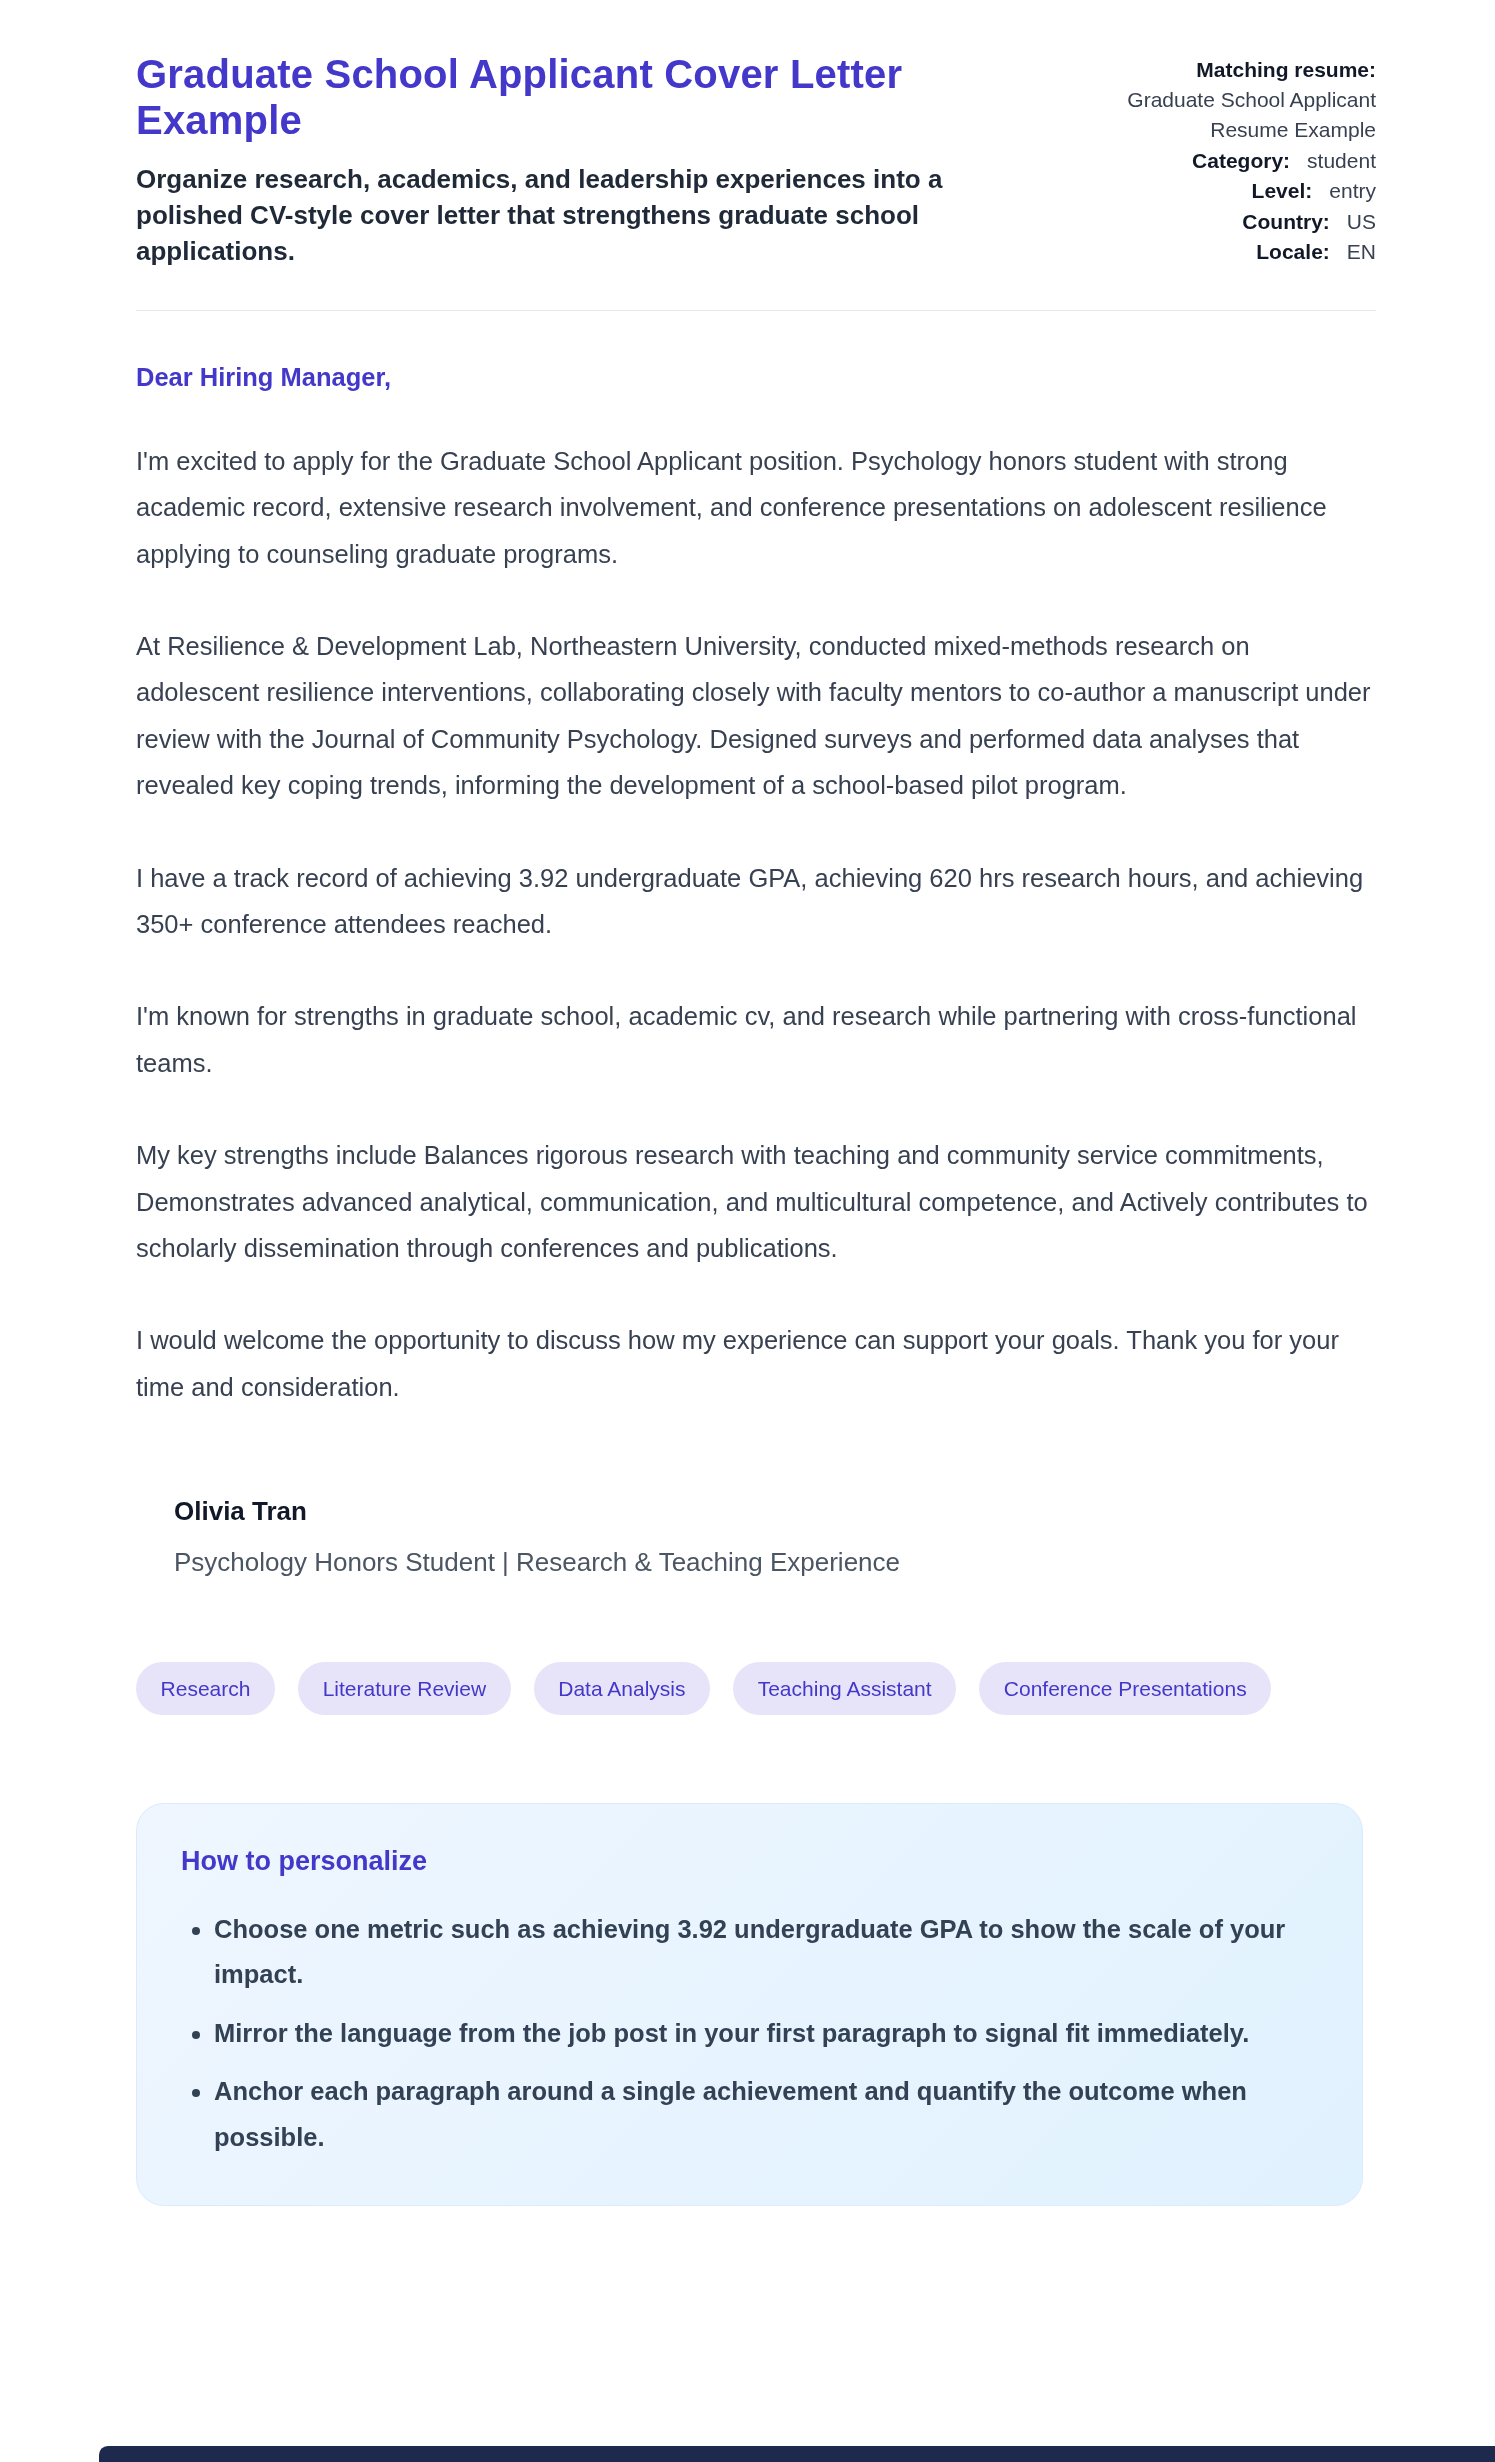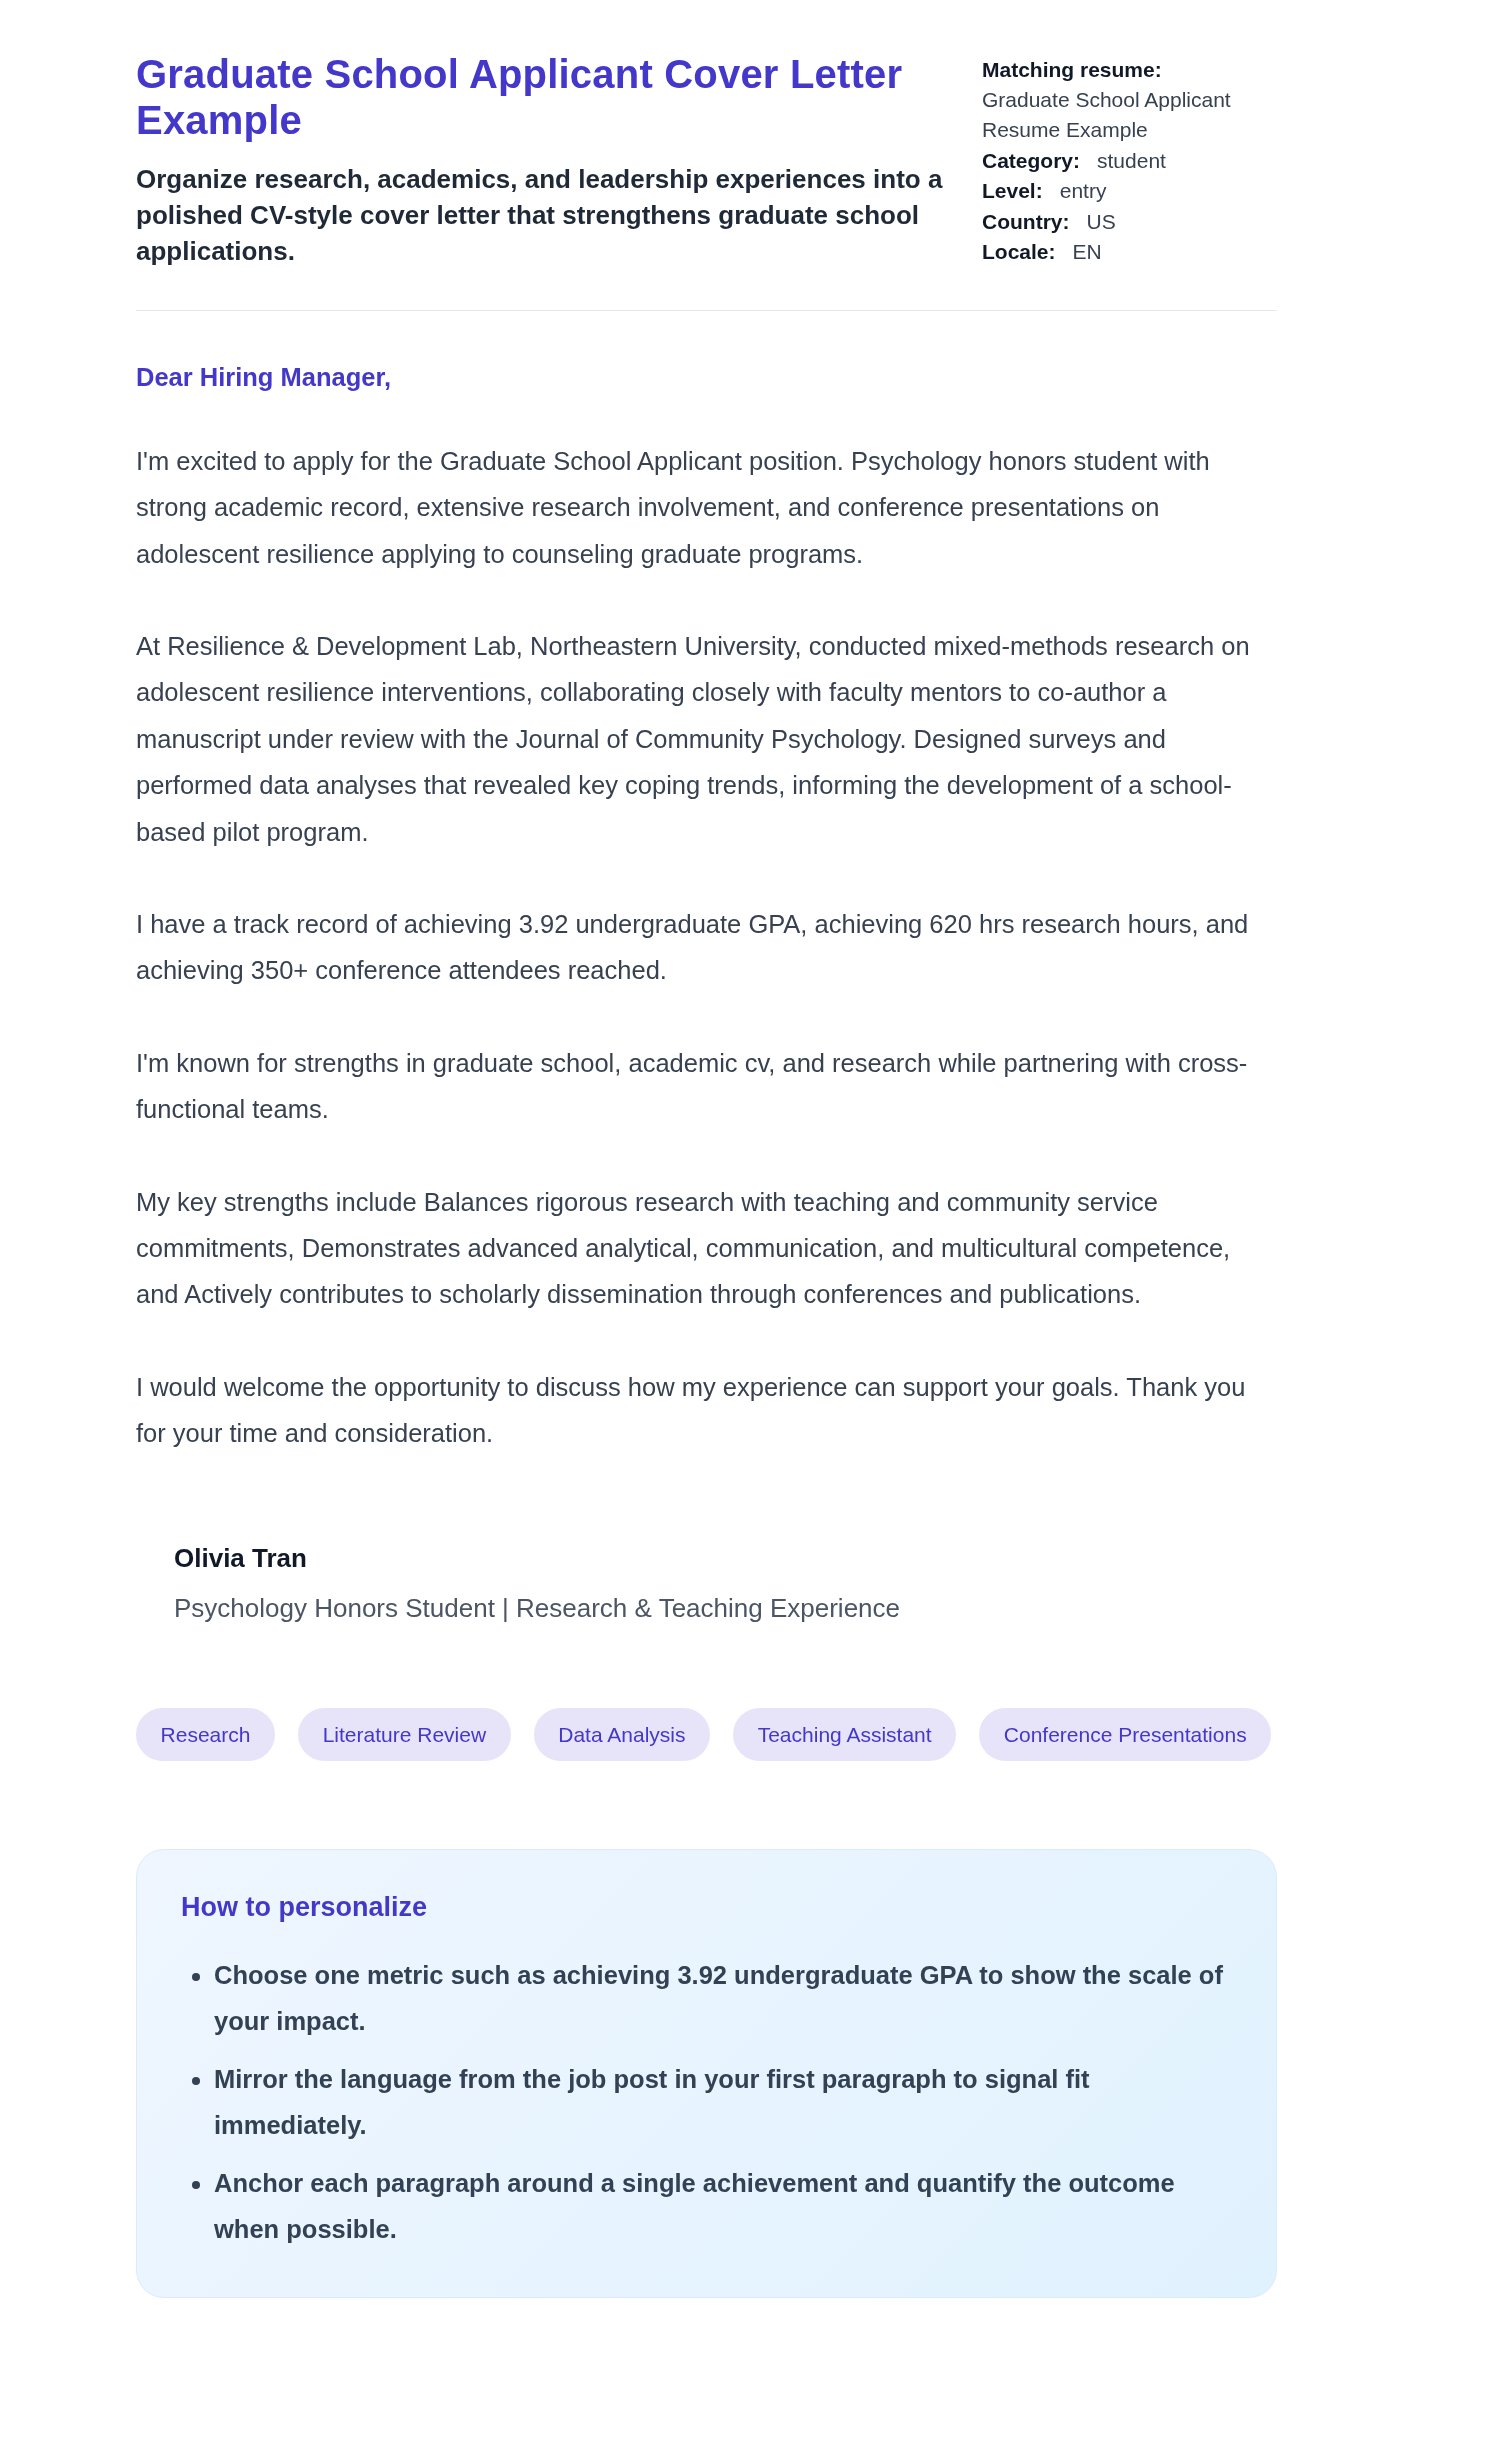--- a/index.html
+++ b/index.html
@@ -6,21 +6,21 @@
   html, body { margin: 0; padding: 0; background: #ffffff; }
   body {
     width: 1495px;
     font-family: "Liberation Sans", "DejaVu Sans", sans-serif;
     color: #374151;
   }
   .page {
     width: 1495px;
     height: 2462px;
     display: flex;
-    flex-direction: row;
+    flex-direction: column;
     background: #ffffff;
   }
   .content {
     padding: 51px 119px 0 136px;
   }
   
   .header {
     display: flex;
     justify-content: space-between;
     align-items: flex-start;
@@ -38,21 +38,21 @@
   .page-subtitle {
     margin: 17.6px 0 0 0;
     font-size: 26px;
     line-height: 1.4;
     font-weight: 700;
     color: #1f2937;
   }
   .meta {
     flex-shrink: 0;
     width: 295px;
-    text-align: left;
+    text-align: right;
     font-size: 21px;
     line-height: 1.45;
     color: #374151;
     padding-top: 3.5px;
   }
   .meta b { color: #111827; }
   .meta-resume-value { color: #374151; }
   .meta-row .value { margin-left: 17px; }
   .divider {
     border-bottom: 0.9px solid #e5e7eb;

